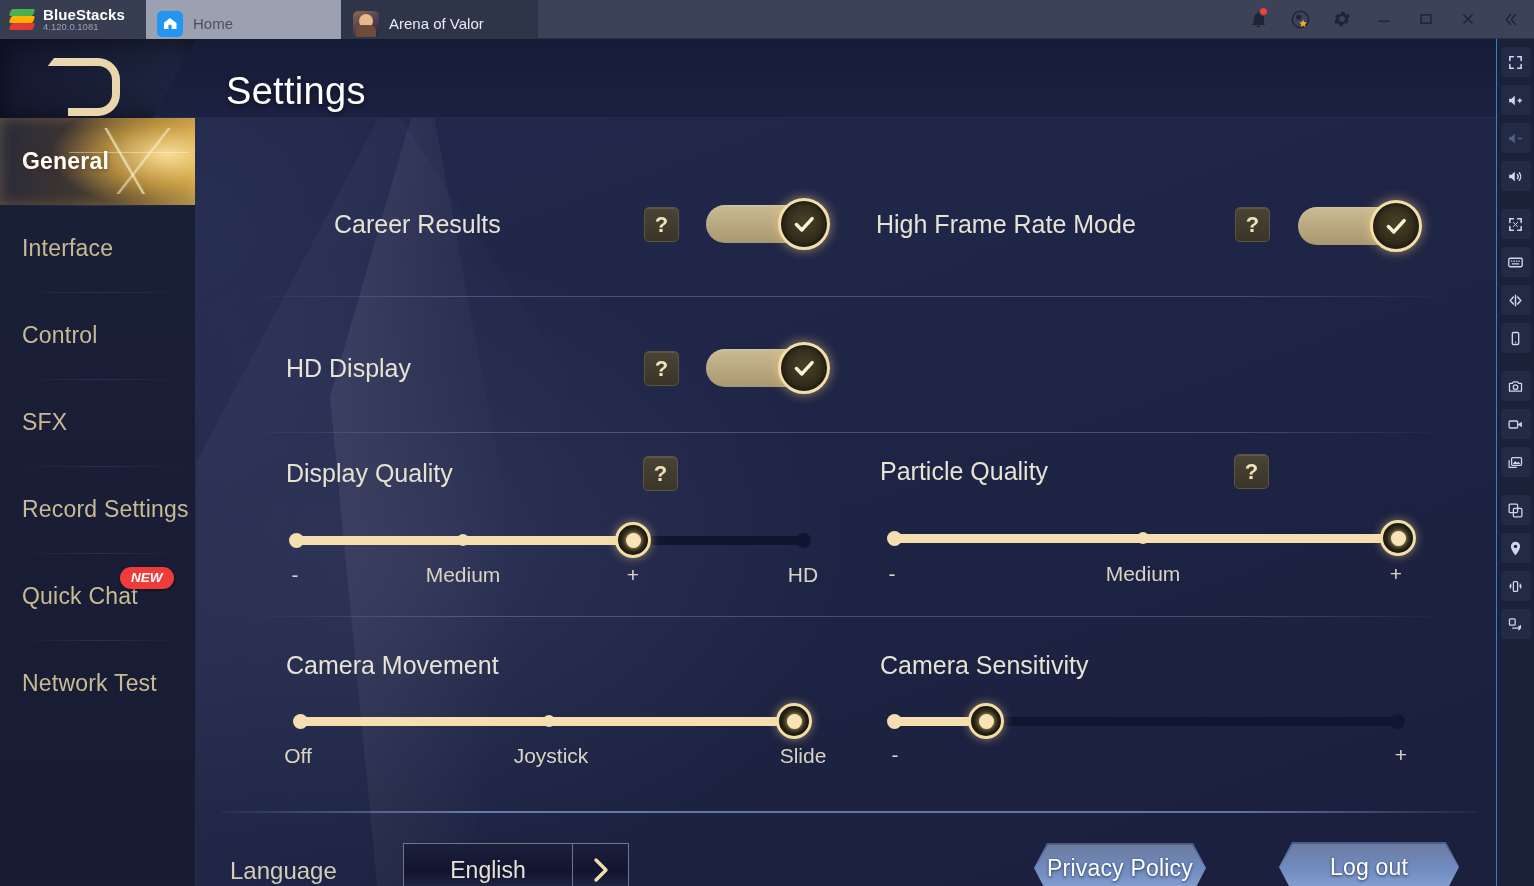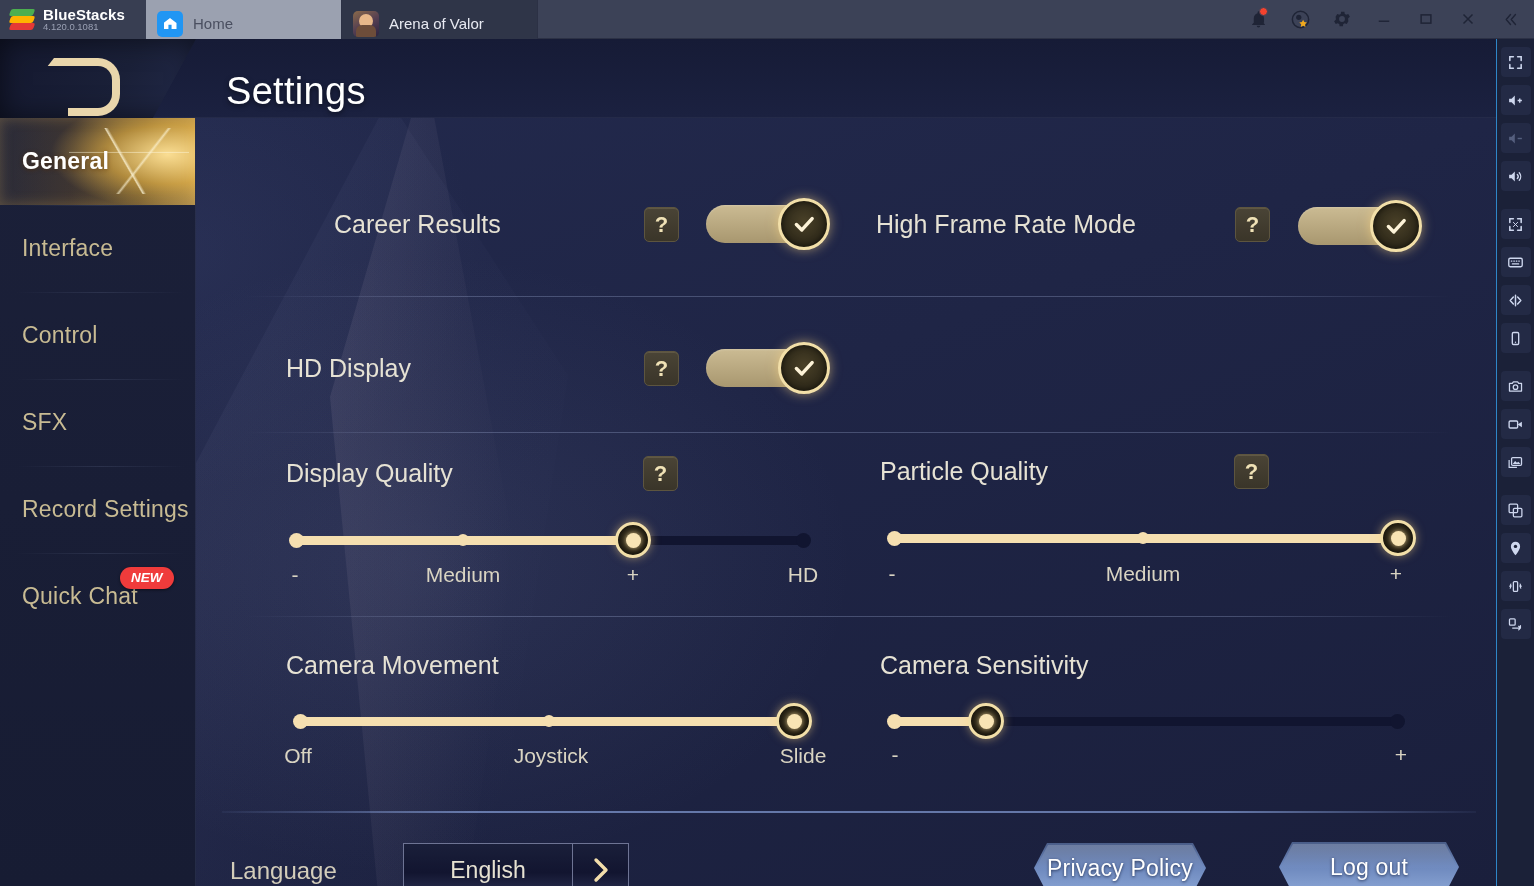--- a/index.html
+++ b/index.html
@@ -389,20 +389,23 @@
       <div class="nav-item">
         <span class="nav-label">SFX</span>
       </div>
       <div class="nav-item">
         <span class="nav-label">Record Settings</span>
       </div>
       <div class="nav-item">
         <span class="badge-new">NEW</span>
         <span class="nav-label">Quick Chat</span>
       </div>
+      <div class="nav-item">
+        <span class="nav-label">Network Test</span>
+      </div>
     </div>
 
     <div class="content">
 
       <div class="lbl" style="left:90px; top:92px;margin-left:48px;">Career Results</div>
       <div class="help" style="left:448px; top:89px;">?</div>
       <div class="toggle" style="left:510px; top:80px;">
         <div class="track"></div>
         <div class="knob">
           <svg width="26" height="26" viewBox="0 0 24 24">

